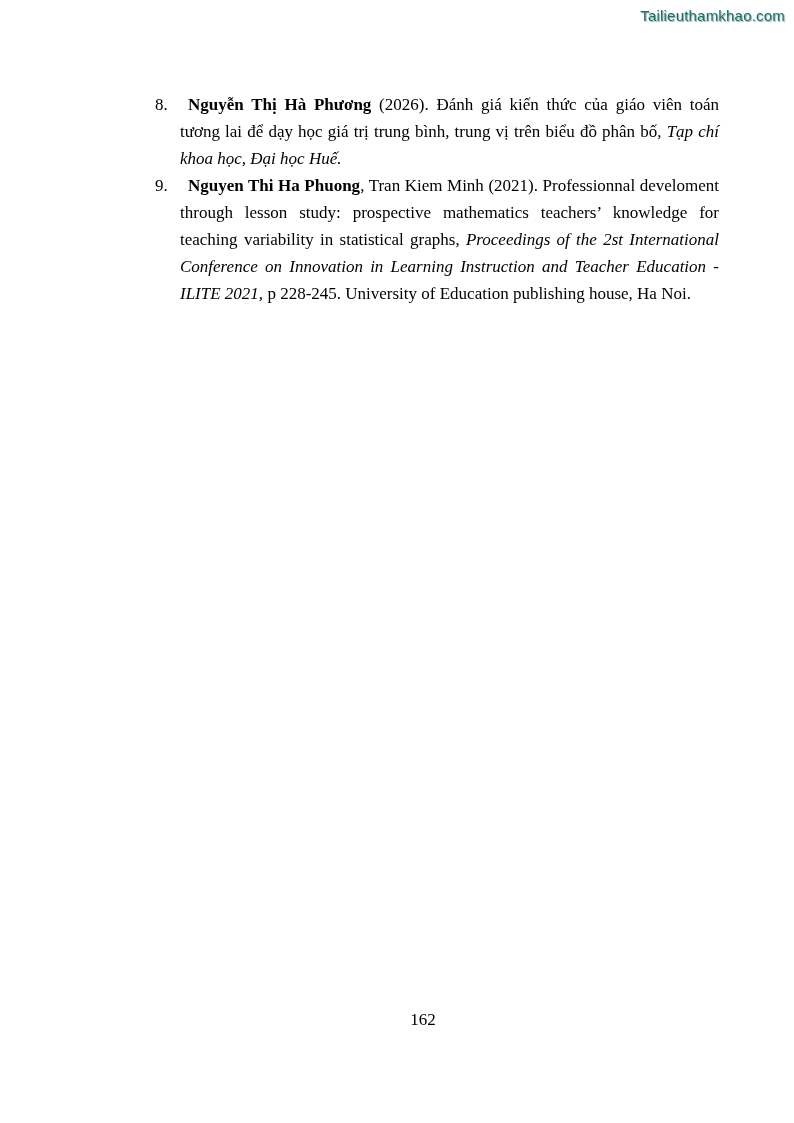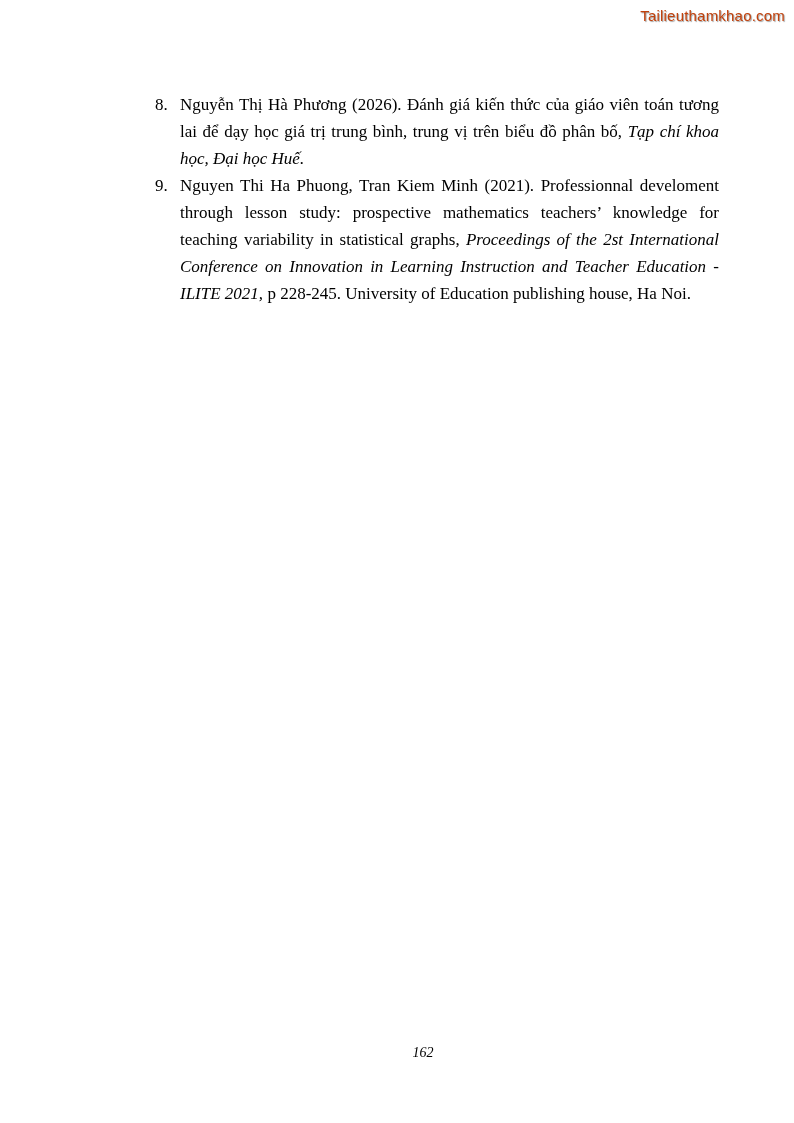--- a/index.html
+++ b/index.html
@@ -10,49 +10,48 @@
     color:#000000;
     font-family:"Liberation Serif","DejaVu Serif",serif;
     overflow:hidden;
   }
   .watermark{
     position:absolute;
     top:7px;right:9px;
     font-family:"Liberation Sans","DejaVu Sans",sans-serif;
     font-size:15px;
     letter-spacing:0.2px;
-    color:#c2410c;
+    color:#0f766e;
     text-shadow:1px 1px 1px #9f9f9f,-1px -1px 1px #ffffff;
     user-select:none;
   }
   .refs{
     position:absolute;
     left:180px;top:91px;
     width:539px;
     font-size:17px;
     line-height:27px;
   }
   .ref{
     position:relative;
     text-align:justify;
     text-justify:inter-word;
   }
   .ref-num{
     position:absolute;
     left:-25px;top:0;
   }
-  .ref b{font-weight:normal;}
+  .ref b{font-weight:bold;margin-left:8px;}
   .ref i{font-style:italic;}
   .page-number{
     position:absolute;
-    top:1042px;left:423px;
+    top:1009px;left:423px;
     transform:translateX(-50%);
-    font-size:14px;
+    font-size:17px;
     line-height:22px;
-    font-style:italic;
   }
 </style>
 </head>
 <body>
 
 <div class="page">
 
   <div class="watermark">Tailieuthamkhao.com</div>
 
   <div class="refs">

